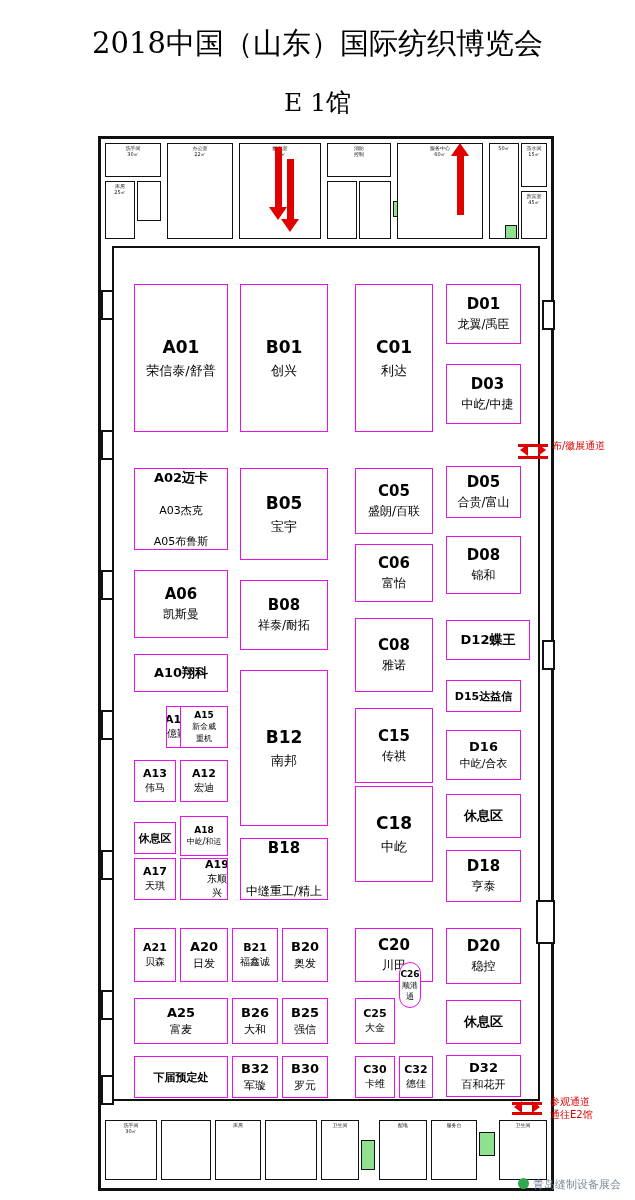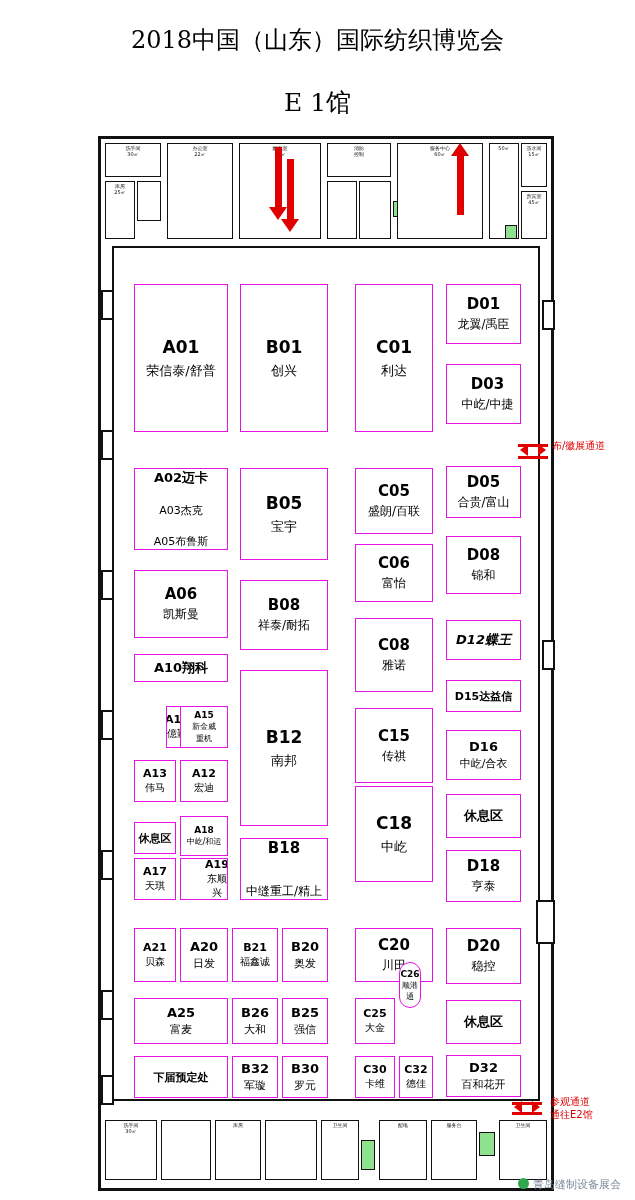--- a/index.html
+++ b/index.html
@@ -1,21 +1,21 @@
 <!DOCTYPE html>
 <html><head>
 <meta charset="utf-8">
 <style>
   html, body { margin:0; padding:0; background:#ffffff; }
   body { width:635px; height:1200px; position:relative;
          font-family:"DejaVu Sans","Liberation Sans",sans-serif; color:#000; }
 
   .title {
     position:absolute; left:0; top:24px; width:635px; text-align:center;
-    font-size:24px; font-family:"DejaVu Serif","Liberation Serif",serif;
+    font-size:29px; font-family:"DejaVu Serif","Liberation Serif",serif;
     letter-spacing:0px; white-space:nowrap;
   }
   .subtitle {
     position:absolute; left:0; top:86px; width:635px; text-align:center;
     font-size:25px; font-family:"DejaVu Serif","Liberation Serif",serif;
   }
 
   
   .plan {
     position:absolute; left:98px; top:136px; width:456px; height:1055px;
@@ -213,21 +213,21 @@
       <div class="nm">中屹/中捷</div>
     </div>
     <div class="booth f15" style="left: 446px; top: 466px; width: 75px; height: 52px;">
       <div class="code">D05</div>
       <div class="nm">合贵/富山</div>
     </div>
     <div class="booth f15" style="left: 446px; top: 536px; width: 75px; height: 58px;">
       <div class="code">D08</div>
       <div class="nm">锦和</div>
     </div>
-    <div class="booth one" style="left: 446px; top: 620px; width: 75px; height: 40px; font-style: italic;">
+    <div class="booth one" style="left: 446px; top: 620px; width: 84px; height: 40px;">
       <div class="code">D12蝶王</div>
     </div>
     <div class="booth one small" style="left: 446px; top: 680px; width: 75px; height: 32px;">
       <div class="code">D15达益信</div>
     </div>
     <div class="booth f13" style="left: 446px; top: 730px; width: 75px; height: 50px;">
       <div class="code">D16</div>
       <div class="nm">中屹/合衣</div>
     </div>
     <div class="booth one" style="left: 446px; top: 794px; width: 75px; height: 44px;">
@@ -270,21 +270,21 @@
       <div class="nm">凯斯曼</div>
     </div>
     <div class="booth f15" style="left: 240px; top: 580px; width: 88px; height: 70px;">
       <div class="code">B08</div>
       <div class="nm">祥泰/耐拓</div>
     </div>
     <div class="booth f15" style="left: 355px; top: 618px; width: 78px; height: 74px;">
       <div class="code">C08</div>
       <div class="nm">雅诺</div>
     </div>
-    <div class="booth one" style="left: 134px; top: 654px; width: 94px; height: 28px;">
+    <div class="booth one" style="left: 134px; top: 654px; width: 94px; height: 38px;">
       <div class="code">A10翔科</div>
     </div>
     <div class="booth f18" style="left: 240px; top: 670px; width: 88px; height: 156px;">
       <div class="code">B12</div>
       <div class="nm">南邦</div>
     </div>
     <div class="booth f15" style="left: 355px; top: 708px; width: 78px; height: 75px;">
       <div class="code">C15</div>
       <div class="nm">传祺</div>
     </div>

